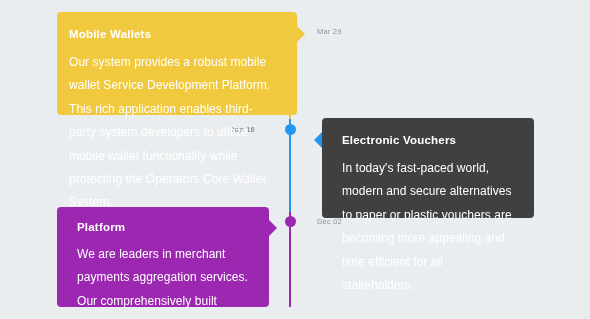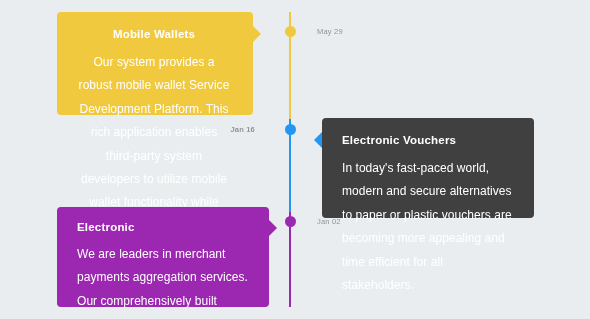--- a/index.html
+++ b/index.html
@@ -91,25 +91,24 @@
   .notch-left {
     right: 100%;
     border-right-width: 8px;
     border-right-style: solid;
   }
 
   
   #card-mobile-wallets {
     left: 57px;
     top: 12px;
-    width: 196px;
+    width: 240px;
     height: 103px;
     background: #f0c93f;
-    padding: 16px 22px 0 20px;
-    text-align: center;
+    padding: 16px 22px 0 12px;
   }
   #card-mobile-wallets .notch { top: 14px; border-left-color: #f0c93f; }
   #card-mobile-wallets .card-title { margin-bottom: 11px; }
 
   
   #card-electronic-vouchers {
     left: 322px;
     top: 118px;
     width: 212px;
     height: 100px;
@@ -137,35 +136,35 @@
 <div id="timeline-root">
 
   <div class="axis-seg axis-seg-0"></div>
   <div class="axis-seg axis-seg-1"></div>
   <div class="axis-seg axis-seg-2"></div>
 
   <div class="axis-dot dot-0"></div>
   <div class="axis-dot dot-1"></div>
   <div class="axis-dot dot-2"></div>
 
-  <div class="date-label date-0">May 29</div>
+  <div class="date-label date-0">Mar 29</div>
   <div class="date-label date-1">Jan 16</div>
-  <div class="date-label date-2">Jan 02</div>
+  <div class="date-label date-2">Dec 02</div>
 
   <div class="card" id="card-mobile-wallets">
     <div class="notch notch-right"></div>
     <h3 class="card-title">Mobile Wallets</h3>
     <p class="card-body">Our system provides a robust mobile wallet Service Development Platform. This rich application enables third-party system developers to utilize mobile wallet functionality while protecting the Operators Core Wallet System.</p>
   </div>
 
   <div class="card" id="card-electronic-vouchers">
     <div class="notch notch-left"></div>
     <h3 class="card-title">Electronic Vouchers</h3>
     <p class="card-body">In today's fast-paced world, modern and secure alternatives to paper or plastic vouchers are becoming more appealing and time efficient for all stakeholders.</p>
   </div>
 
   <div class="card" id="card-ecommerce">
     <div class="notch notch-right"></div>
-    <h3 class="card-title">Electronic</h3>
+    <h3 class="card-title">Platform</h3>
     <p class="card-body">We are leaders in merchant payments aggregation services. Our comprehensively built platforms enable small and medium enterprises that do not have big IT budgets to receive both mobile and credit card payments using VISA &amp; MasterCard.</p>
   </div>
 
 </div>
 
 </body></html>

